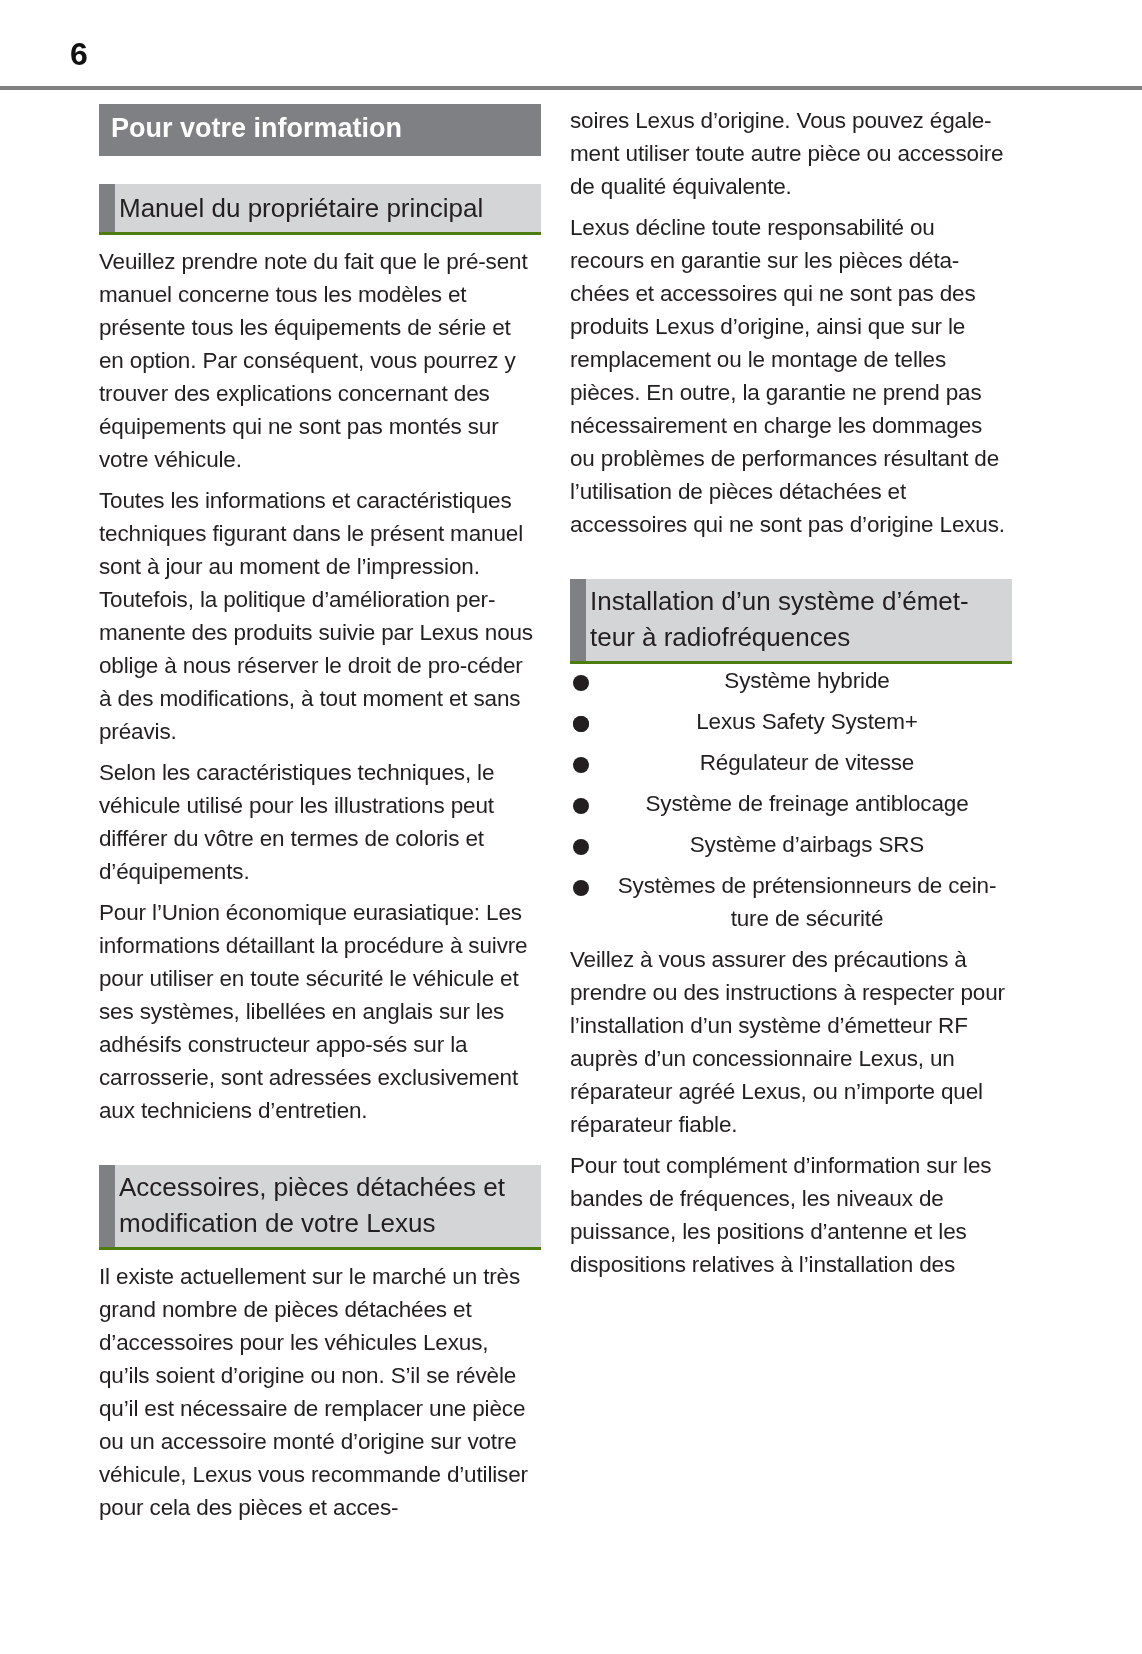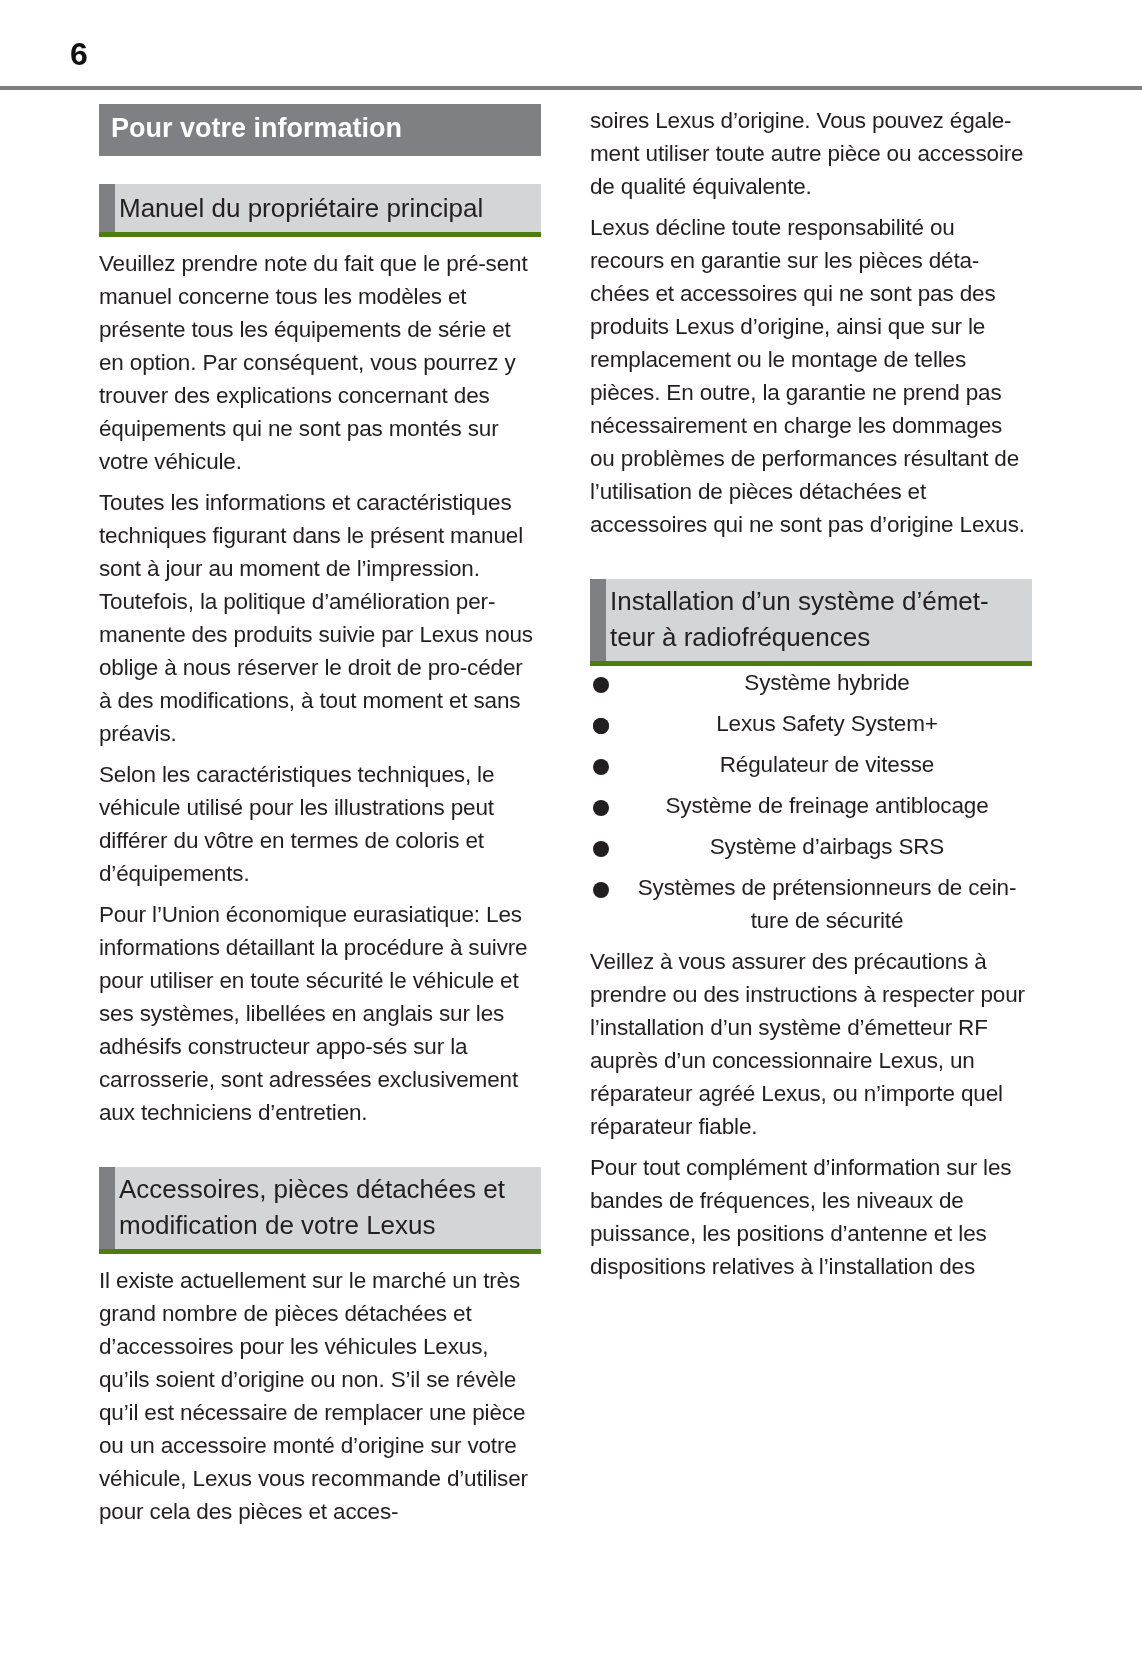--- a/index.html
+++ b/index.html
@@ -12,30 +12,30 @@
     font-size: 32px; font-weight: bold; color: #111;
   }
   .top-rule {
     position: absolute; left: 0; top: 86px; width: 1142px; height: 4px;
     background: #808080;
   }
   .col {
     position: absolute; top: 104px; width: 442px;
   }
   .col-left { left: 99px; }
-  .col-right { left: 590px; }
+  .col-right { left: 570px; }
 
   .chapter-banner {
     background: #7f8084; color: #fff; height: 52px;
     font-size: 27px; font-weight: bold; line-height: 48px;
     padding-left: 12px; margin-bottom: 28px;
   }
   .section-head {
     position: relative; background: #d4d5d7;
-    border-bottom: 5px solid #4d7c0f;
+    border-bottom: 3px solid #4d7c0f;
     padding: 6px 8px 6px 20px;
     font-size: 26px; line-height: 36px; color: #231f20;
   }
   .section-head::before {
     content: ""; position: absolute; left: 0; top: 0; bottom: 0; width: 16px;
     background: #7f8084;
   }
   .section-head.lh2 { padding-top: 4px; padding-bottom: 6px; }
   p {
     margin: 0 0 8px 0; font-size: 22.5px; line-height: 33px;

